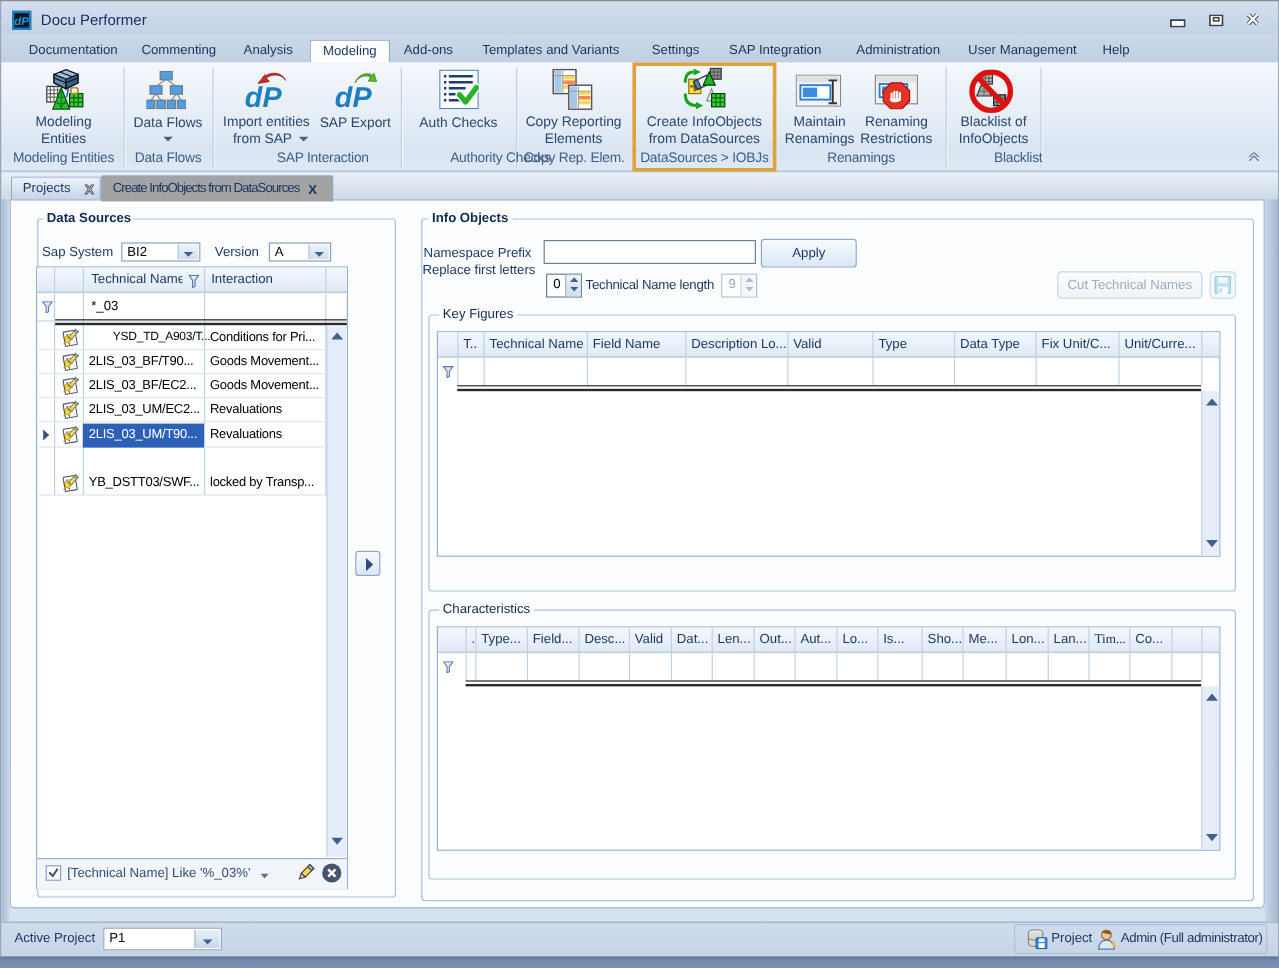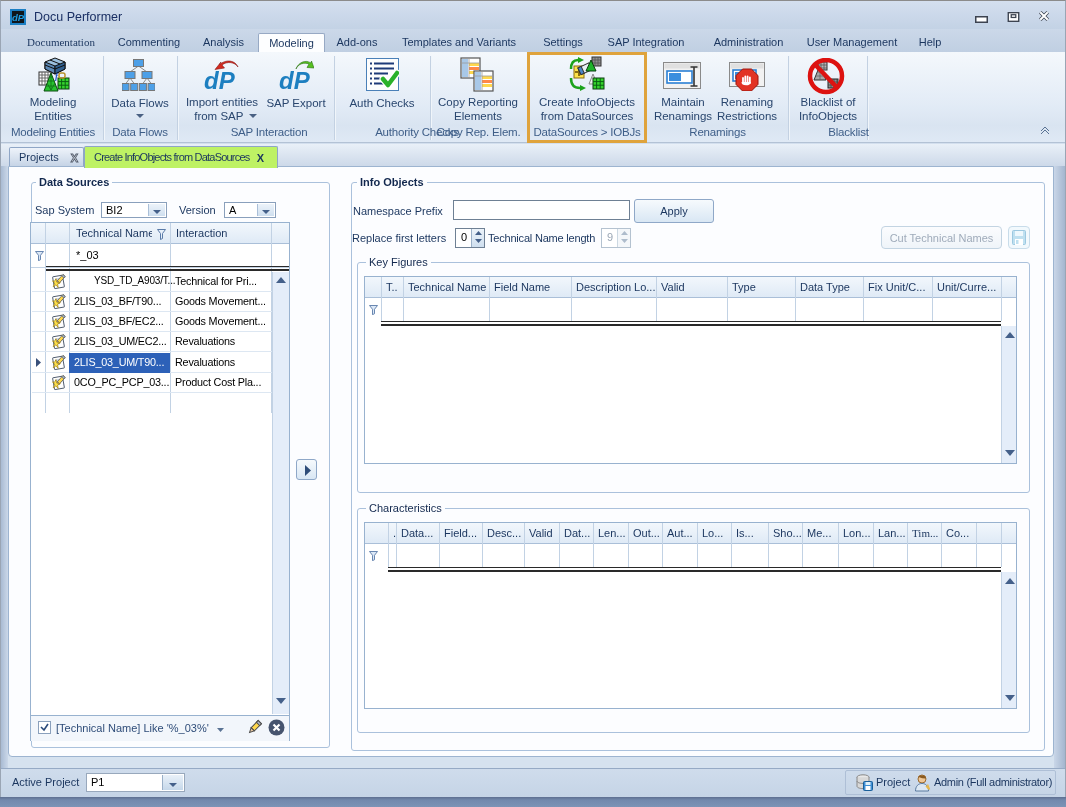--- a/index.html
+++ b/index.html
@@ -66,21 +66,21 @@
   </svg>
 <svg class="abs winbtn" style="left:1007px;top:12px" width="13" height="11" viewBox="0 0 13 11">
     <rect x="0.75" y="0.75" width="11.5" height="9.5" fill="#fff" stroke="#3c4350" stroke-width="1.5"></rect>
     <rect x="4" y="3" width="5" height="3" fill="none" stroke="#3c4350" stroke-width="1.4"></rect>
   </svg>
 <svg class="abs winbtn" style="left:1037px;top:11px" width="14" height="12" viewBox="0 0 14 12">
     <path d="M2.5 1.5 L11.5 10.5 M11.5 1.5 L2.5 10.5" stroke="#3c4350" stroke-width="4.2"></path>
     <path d="M2.5 1.5 L11.5 10.5 M11.5 1.5 L2.5 10.5" stroke="#fff" stroke-width="2.4"></path>
   </svg>
 
-<div class="abs mtab" style="left:13px;width:96px;font-family:Liberation Serif, serif;">Documentation</div>
+<div class="abs mtab" style="left:13px;width:96px;">Documentation</div>
 <div class="abs mtab" style="left:109px;width:80px;">Commenting</div>
 <div class="abs mtab" style="left:189px;width:69px;">Analysis</div>
 <div class="abs mtab sel" style="left:258px;width:67px;">Modeling</div>
 <div class="abs mtab" style="left:325px;width:64px;">Add-ons</div>
 <div class="abs mtab" style="left:389px;width:140px;">Templates and Variants</div>
 <div class="abs mtab" style="left:534px;width:58px;">Settings</div>
 <div class="abs mtab" style="left:592px;width:108px;">SAP Integration</div>
 <div class="abs mtab" style="left:700px;width:97px;">Administration</div>
 <div class="abs mtab" style="left:797px;width:110px;">User Management</div>
 <div class="abs mtab" style="left:907px;width:46px;">Help</div>
@@ -257,21 +257,21 @@
     <path d="M1 7 L5 3 L9 7 M1 4 L5 0 L9 4" fill="none" stroke="#5a7394" stroke-width="1"></path>
   </svg>
 <div class="abs" style="left:527px;top:52px;width:120px;height:91px;border:3px solid #dfa33c;"></div>
 
 <div class="abs" style="left:9px;top:147px;width:75px;height:19px;background:linear-gradient(#eef3fa,#c6d4e6);border:1px solid #8fa6c6;border-bottom:none;border-radius:2px 2px 0 0;">
   <span style="position:absolute;left:9px;top:3px;">Projects</span>
   <svg style="position:absolute;left:59px;top:5px" width="11" height="10" viewBox="0 0 11 10">
       <text x="5.5" y="9" text-anchor="middle" font-family="Liberation Sans" font-size="11" font-weight="bold" fill="#eef2f8" stroke="#555e6e" stroke-width="0.9">X</text>
     </svg>
 </div>
-<div class="abs" style="left:84px;top:146px;width:194px;height:22px;background:#bef264;border:1px solid #8fa6c6;border-bottom:none;border-radius:2px 2px 0 0;">
+<div class="abs" style="left:84px;top:146px;width:194px;height:22px;background:#a3a3a3;border:1px solid #8fa6c6;border-bottom:none;border-radius:2px 2px 0 0;">
   <span style="position:absolute;left:9px;top:4px;white-space:nowrap;letter-spacing:-0.8px;">Create InfoObjects from DataSources</span>
   <svg style="position:absolute;left:170px;top:6px" width="11" height="10" viewBox="0 0 11 10">
       <text x="5.5" y="9" text-anchor="middle" font-family="Liberation Sans" font-size="11" font-weight="bold" fill="#1a355e">X</text>
     </svg>
 </div>
 
 <div class="abs gbox" style="left:31px;top:182px;width:299px;height:566px;"></div>
 <div class="abs" style="left:36px;top:176px;background:#fcfdff;padding:0 3px;font-weight:bold;color:#12284e;">Data Sources</div>
 <div class="abs" style="left:35px;top:204px;">Sap System</div>
 <div class="abs combo" style="left:101px;top:202px;width:66px;height:16px;">
@@ -320,21 +320,21 @@
           <path d="M6.5 6 h6 M6.5 8.2 h6 M6.5 10.4 h4" stroke="#9aaccc" stroke-width="0.9"></path>
         </g>
         <g transform="rotate(42 10 8)">
           <rect x="8.6" y="0.5" width="3" height="8.5" fill="#ffd84d" stroke="#555" stroke-width="0.7"></rect>
           <rect x="8.6" y="0.5" width="3" height="2" fill="#9fb2c8" stroke="#555" stroke-width="0.6"></rect>
           <polygon points="8.6,9 11.6,9 10.1,11.8" fill="#f2cf9a" stroke="#555" stroke-width="0.6"></polygon>
         </g>
         <polygon points="3.5,8 5.8,10 4.2,13.8 7,11.8 9.2,14.6 8.6,11 11.4,9.6 7.8,9.2 7,5.6 5.4,8.4" fill="#ffe24a" stroke="#a08010" stroke-width="0.7"></polygon>
       </svg>
 <div style="position:absolute;left:42px;top:3px;color:#000;width:96px;white-space:nowrap;overflow:hidden;font-size:10px;letter-spacing:-0.2px;margin-left:20px;">YSD_TD_A903/T...</div>
-<div style="position:absolute;left:143px;top:3px;color:#000;width:96px;white-space:nowrap;overflow:hidden;font-size:10.8px;letter-spacing:-0.2px;">Technical for Pri...</div>
+<div style="position:absolute;left:143px;top:3px;color:#000;width:96px;white-space:nowrap;overflow:hidden;font-size:10.8px;letter-spacing:-0.2px;">Conditions for Pri...</div>
 </div>
 <div style="position:absolute;left:1px;top:69px;width:256px;height:20px;">
 <div style="position:absolute;left:0;top:19px;width:256px;height:1px;background:#dde7f2;"></div>
 <svg style="position:absolute;left:17px;top:1px" width="17" height="17" viewBox="0 0 17 17">
         <g transform="rotate(-10 9 9)">
           <rect x="4.5" y="3" width="10" height="12" rx="0.5" fill="#fefefe" stroke="#4a5668" stroke-width="0.9"></rect>
           <path d="M6.5 6 h6 M6.5 8.2 h6 M6.5 10.4 h4" stroke="#9aaccc" stroke-width="0.9"></path>
         </g>
         <g transform="rotate(42 10 8)">
           <rect x="8.6" y="0.5" width="3" height="8.5" fill="#ffd84d" stroke="#555" stroke-width="0.7"></rect>
@@ -394,36 +394,36 @@
           <rect x="8.6" y="0.5" width="3" height="8.5" fill="#ffd84d" stroke="#555" stroke-width="0.7"></rect>
           <rect x="8.6" y="0.5" width="3" height="2" fill="#9fb2c8" stroke="#555" stroke-width="0.6"></rect>
           <polygon points="8.6,9 11.6,9 10.1,11.8" fill="#f2cf9a" stroke="#555" stroke-width="0.6"></polygon>
         </g>
         <polygon points="3.5,8 5.8,10 4.2,13.8 7,11.8 9.2,14.6 8.6,11 11.4,9.6 7.8,9.2 7,5.6 5.4,8.4" fill="#ffe24a" stroke="#a08010" stroke-width="0.7"></polygon>
       </svg>
 <div style="position:absolute;left:37px;top:0;width:101px;height:20px;background:#2d61b8;"></div>
 <div style="position:absolute;left:42px;top:3px;color:#fff;width:96px;white-space:nowrap;overflow:hidden;font-size:10.8px;letter-spacing:-0.2px;">2LIS_03_UM/T90...</div>
 <div style="position:absolute;left:143px;top:3px;color:#000;width:96px;white-space:nowrap;overflow:hidden;font-size:10.8px;letter-spacing:-0.2px;">Revaluations</div>
 </div>
-<div style="position:absolute;left:1px;top:150px;width:256px;height:20px;">
+<div style="position:absolute;left:1px;top:170px;width:256px;height:20px;">
 <div style="position:absolute;left:0;top:19px;width:256px;height:1px;background:#dde7f2;"></div>
 <svg style="position:absolute;left:17px;top:1px" width="17" height="17" viewBox="0 0 17 17">
         <g transform="rotate(-10 9 9)">
           <rect x="4.5" y="3" width="10" height="12" rx="0.5" fill="#fefefe" stroke="#4a5668" stroke-width="0.9"></rect>
           <path d="M6.5 6 h6 M6.5 8.2 h6 M6.5 10.4 h4" stroke="#9aaccc" stroke-width="0.9"></path>
         </g>
         <g transform="rotate(42 10 8)">
           <rect x="8.6" y="0.5" width="3" height="8.5" fill="#ffd84d" stroke="#555" stroke-width="0.7"></rect>
           <rect x="8.6" y="0.5" width="3" height="2" fill="#9fb2c8" stroke="#555" stroke-width="0.6"></rect>
           <polygon points="8.6,9 11.6,9 10.1,11.8" fill="#f2cf9a" stroke="#555" stroke-width="0.6"></polygon>
         </g>
         <polygon points="3.5,8 5.8,10 4.2,13.8 7,11.8 9.2,14.6 8.6,11 11.4,9.6 7.8,9.2 7,5.6 5.4,8.4" fill="#ffe24a" stroke="#a08010" stroke-width="0.7"></polygon>
       </svg>
-<div style="position:absolute;left:42px;top:3px;color:#000;width:96px;white-space:nowrap;overflow:hidden;font-size:10.8px;letter-spacing:-0.2px;">0CO_PC_PCP_03...</div>
-<div style="position:absolute;left:143px;top:3px;color:#000;width:96px;white-space:nowrap;overflow:hidden;font-size:10.8px;letter-spacing:-0.2px;">Product Cost Pla...</div>
+<div style="position:absolute;left:42px;top:3px;color:#000;width:96px;white-space:nowrap;overflow:hidden;font-size:10.8px;letter-spacing:-0.2px;">YB_DSTT03/SWF...</div>
+<div style="position:absolute;left:143px;top:3px;color:#000;width:96px;white-space:nowrap;overflow:hidden;font-size:10.8px;letter-spacing:-0.2px;">locked by Transp...</div>
 </div>
 
   <div class="vtrack" style="left:241px;top:49px;width:17px;height:442px;"></div>
   <svg style="position:absolute;left:245px;top:54px" width="10" height="7">
       <polygon points="5,0 10,6 0,6" fill="#44608a"></polygon>
     </svg>
   <svg style="position:absolute;left:245px;top:475px" width="10" height="7">
       <polygon points="0,0 10,0 5,6" fill="#44608a"></polygon>
     </svg>
 
@@ -454,21 +454,21 @@
   <svg style="position:absolute;left:7px;top:5px" width="8" height="11">
       <polygon points="1,0 7,5.5 1,11" fill="#2f4d79"></polygon>
     </svg>
 </div>
 
 <div class="abs gbox" style="left:351px;top:182px;width:694px;height:569px;"></div>
 <div class="abs" style="left:357px;top:176px;background:#fcfdff;padding:0 3px;font-weight:bold;color:#12284e;">Info Objects</div>
 <div class="abs" style="left:353px;top:205px;">Namespace Prefix</div>
 <div class="abs" style="left:453px;top:200px;width:177px;height:20px;background:#fff;border:1px solid #6e8094;"></div>
 <div class="abs btn" style="left:634px;top:199px;width:80px;height:24px;line-height:23px;">Apply</div>
-<div class="abs" style="left:352px;top:232px;">Replace first letters</div>
+<div class="abs" style="left:352px;top:219px;">Replace first letters</div>
 <div class="abs" style="left:455px;top:228px;width:30px;height:20px;background:#fff;border:1px solid #6e8094;">
 <span style="position:absolute;left:5px;top:2px;color:#000;">0</span>
 <div style="position:absolute;right:0;top:0;width:13px;height:18px;background:linear-gradient(#ecf3fa,#cfdfef);border-left:1px solid #9ab0c8;">
 <svg style="position:absolute;left:3px;top:2px" width="7" height="5">
         <polygon points="3.5,0 7,4 0,4" fill="#44608a"></polygon>
       </svg>
 <svg style="position:absolute;left:3px;top:10px" width="7" height="5">
         <polygon points="0,0 7,0 3.5,4" fill="#44608a"></polygon>
       </svg>
 </div>
@@ -548,21 +548,21 @@
 <div class="gcol" style="left:366px;height:44px;"></div>
 <div class="gcol" style="left:403px;height:44px;"></div>
 <div class="gcol" style="left:437px;height:44px;"></div>
 <div class="gcol" style="left:473px;height:44px;"></div>
 <div class="gcol" style="left:508px;height:44px;"></div>
 <div class="gcol" style="left:542px;height:44px;"></div>
 <div class="gcol" style="left:576px;height:44px;"></div>
 <div class="gcol" style="left:611px;height:44px;"></div>
 <div class="gcol" style="left:636px;height:44px;"></div>
 <div class="ghtext" style="left:28px;top:4px;width:6px;">.</div>
-<div class="ghtext" style="left:36px;top:4px;width:41px;">Data...</div>
+<div class="ghtext" style="left:36px;top:4px;width:41px;">Type...</div>
 <div class="ghtext" style="left:79px;top:4px;width:41px;">Field...</div>
 <div class="ghtext" style="left:122px;top:4px;width:40px;">Desc...</div>
 <div class="ghtext" style="left:164px;top:4px;width:33px;">Valid</div>
 <div class="ghtext" style="left:199px;top:4px;width:32px;">Dat...</div>
 <div class="ghtext" style="left:233px;top:4px;width:33px;">Len...</div>
 <div class="ghtext" style="left:268px;top:4px;width:32px;">Out...</div>
 <div class="ghtext" style="left:302px;top:4px;width:33px;">Aut...</div>
 <div class="ghtext" style="left:337px;top:4px;width:32px;">Lo...</div>
 <div class="ghtext" style="left:371px;top:4px;width:35px;">Is...</div>
 <div class="ghtext" style="left:408px;top:4px;width:32px;">Sho...</div>

